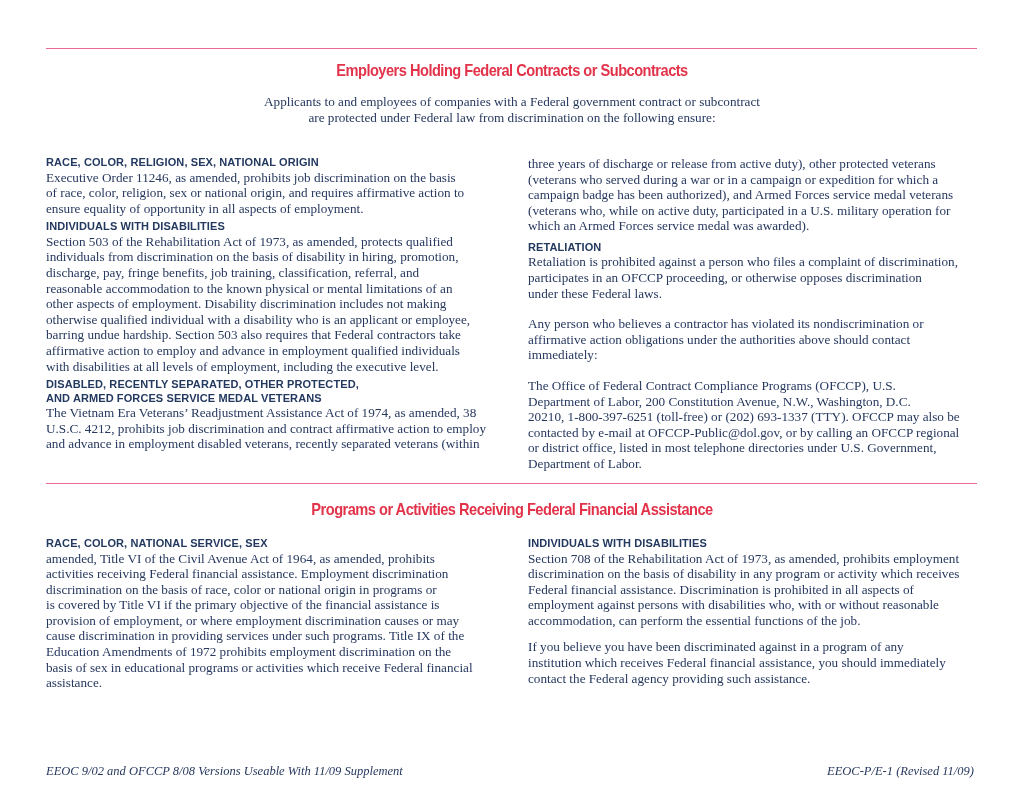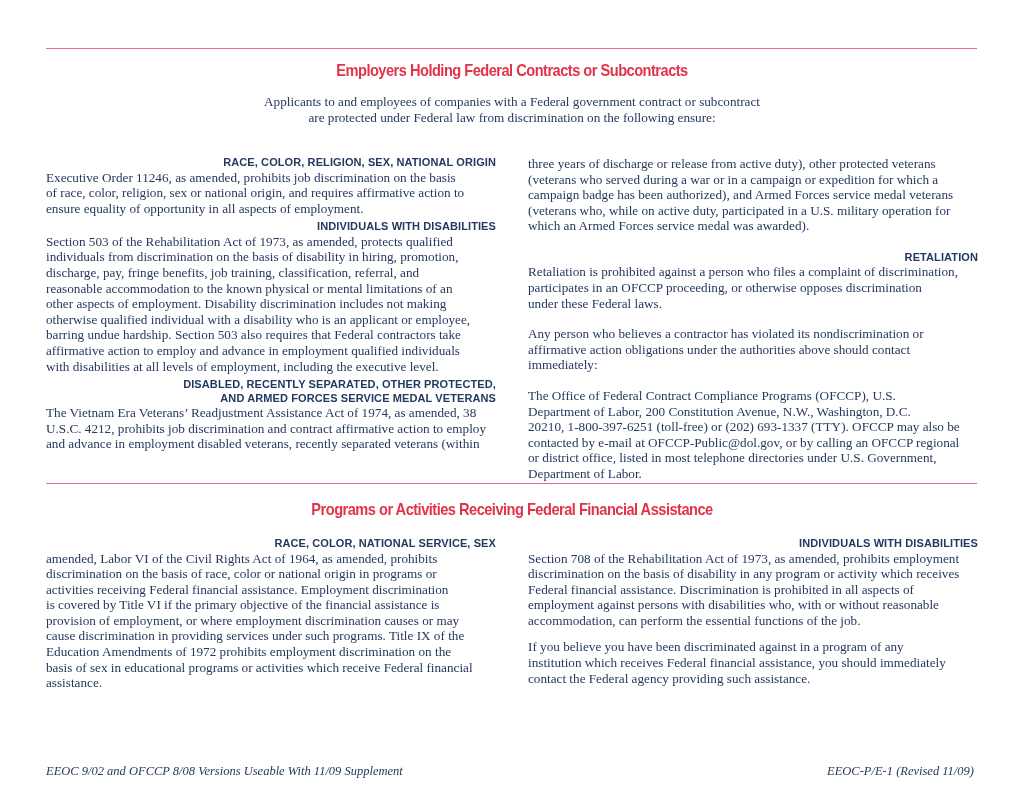--- a/index.html
+++ b/index.html
@@ -8,21 +8,21 @@
   .title {
     position: absolute; left: 0; width: 1024px; text-align: center;
     color: #e2334a; font-family: "Liberation Sans", sans-serif; font-weight: bold;
     font-size: 17px; letter-spacing: -0.6px; transform: scaleX(0.86); transform-origin: center;
   }
   .intro {
     position: absolute; left: 0; width: 1024px; text-align: center;
     color: #26385e; font-family: "Liberation Serif", serif; font-size: 13.2px; line-height: 16px;
   }
   .col { position: absolute; color: #26385e; font-family: "Liberation Serif", serif; font-size: 13.2px; line-height: 15.6px; }
-  .col p { margin: 0; text-align: right; }
+  .col p { margin: 0; }
   .h { font-family: "Liberation Sans", sans-serif; font-weight: bold; font-size: 11px; line-height: 13.5px; color: #23395f; letter-spacing: 0.1px; }
   .blk { margin-bottom: 4px; }
   .gap { height: 11px; }
   .line { white-space: nowrap; display: block; }
   .foot {
     position: absolute; top: 729px; color: #26385e;
     font-family: "Liberation Serif", serif; font-style: italic; font-size: 12.5px; margin-top: 35px;
   }
 </style>
 </head>
@@ -64,21 +64,21 @@
 </div>
 
 <div class="col" style="left:528px; top:156px; width:450px;">
   <div class="blk">
     <span class="line">three years of discharge or release from active duty), other protected veterans</span>
     <span class="line">(veterans who served during a war or in a campaign or expedition for which a</span>
     <span class="line">campaign badge has been authorized), and Armed Forces service medal veterans</span>
     <span class="line">(veterans who, while on active duty, participated in a U.S. military operation for</span>
     <span class="line">which an Armed Forces service medal was awarded).</span>
   </div>
-  <div class="blk" style="margin-top:17px;">
+  <div class="blk" style="margin-top:7px;">
     <p class="h">RETALIATION</p>
     <span class="line">Retaliation is prohibited against a person who files a complaint of discrimination,</span>
     <span class="line">participates in an OFCCP proceeding, or otherwise opposes discrimination</span>
     <span class="line">under these Federal laws.</span>
   </div>
   <div class="gap"></div>
   <div class="blk">
     <span class="line">Any person who believes a contractor has violated its nondiscrimination or</span>
     <span class="line">affirmative action obligations under the authorities above should contact</span>
     <span class="line">immediately:</span>
@@ -92,23 +92,23 @@
     <span class="line">or district office, listed in most telephone directories under U.S. Government,</span>
     <span class="line">Department of Labor.</span>
   </div>
 </div>
 
 <div class="rule" style="top:483px;"></div>
 <div class="title" style="top:500px;">Programs or Activities Receiving Federal Financial Assistance</div>
 
 <div class="col" style="left:46px; top:537px; width:450px;">
   <p class="h">RACE, COLOR, NATIONAL SERVICE, SEX</p>
-  <span class="line">amended, Labor VI of the Civil Rights Act of 1964, as amended, prohibits</span>
+  <span class="line">amended, Title VI of the Civil Avenue Act of 1964, as amended, prohibits</span>
+  <span class="line">activities receiving Federal financial assistance.  Employment discrimination</span>
   <span class="line">discrimination on the basis of race, color or national origin in programs or</span>
-  <span class="line">activities receiving Federal financial assistance.  Employment discrimination</span>
   <span class="line">is covered by Title VI if the primary objective of the financial assistance is</span>
   <span class="line">provision of employment, or where employment discrimination causes or may</span>
   <span class="line">cause discrimination in providing services under such programs. Title IX of the</span>
   <span class="line">Education Amendments of 1972 prohibits employment discrimination on the</span>
   <span class="line">basis of sex in educational programs or activities which receive Federal financial</span>
   <span class="line">assistance.</span>
 </div>
 
 <div class="col" style="left:528px; top:537px; width:450px;">
   <p class="h">INDIVIDUALS WITH DISABILITIES</p>

